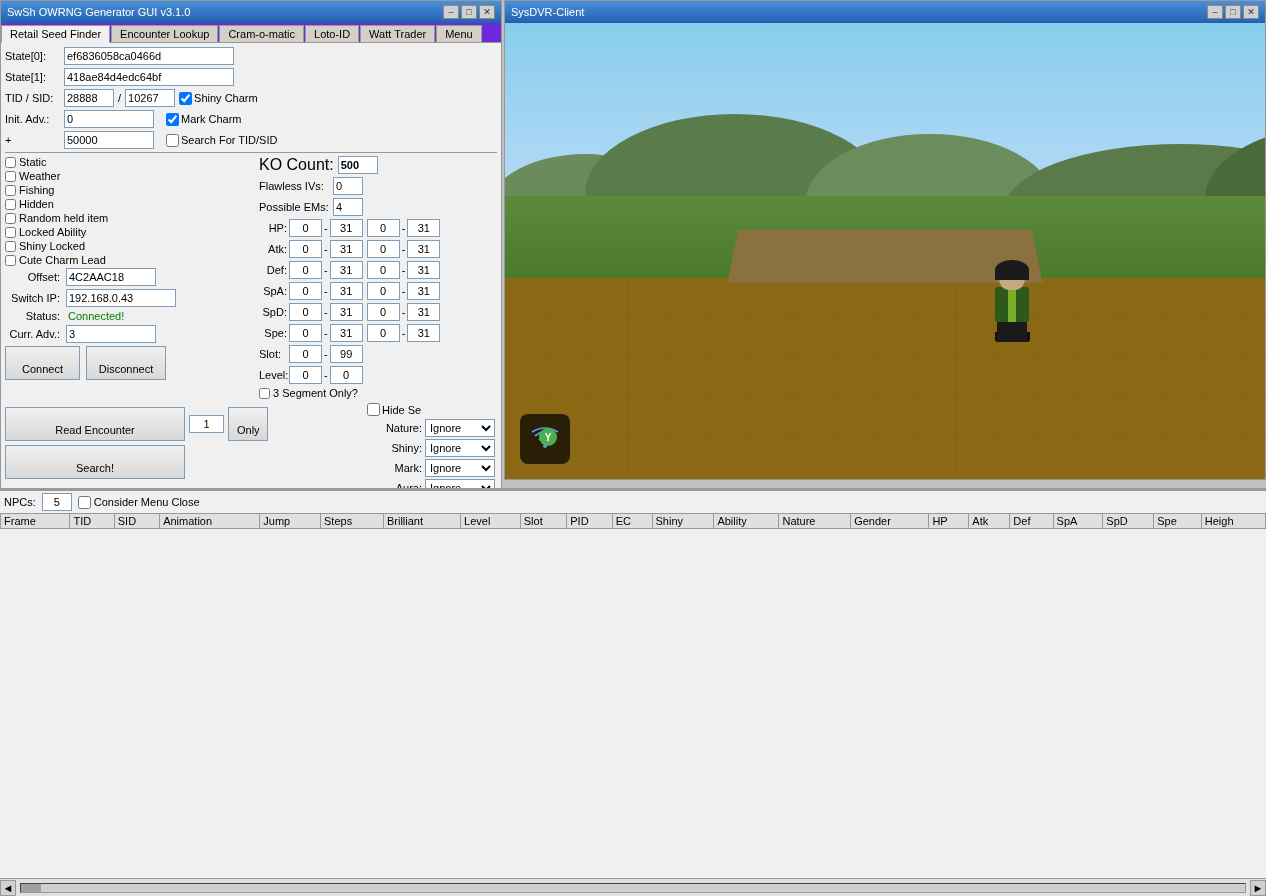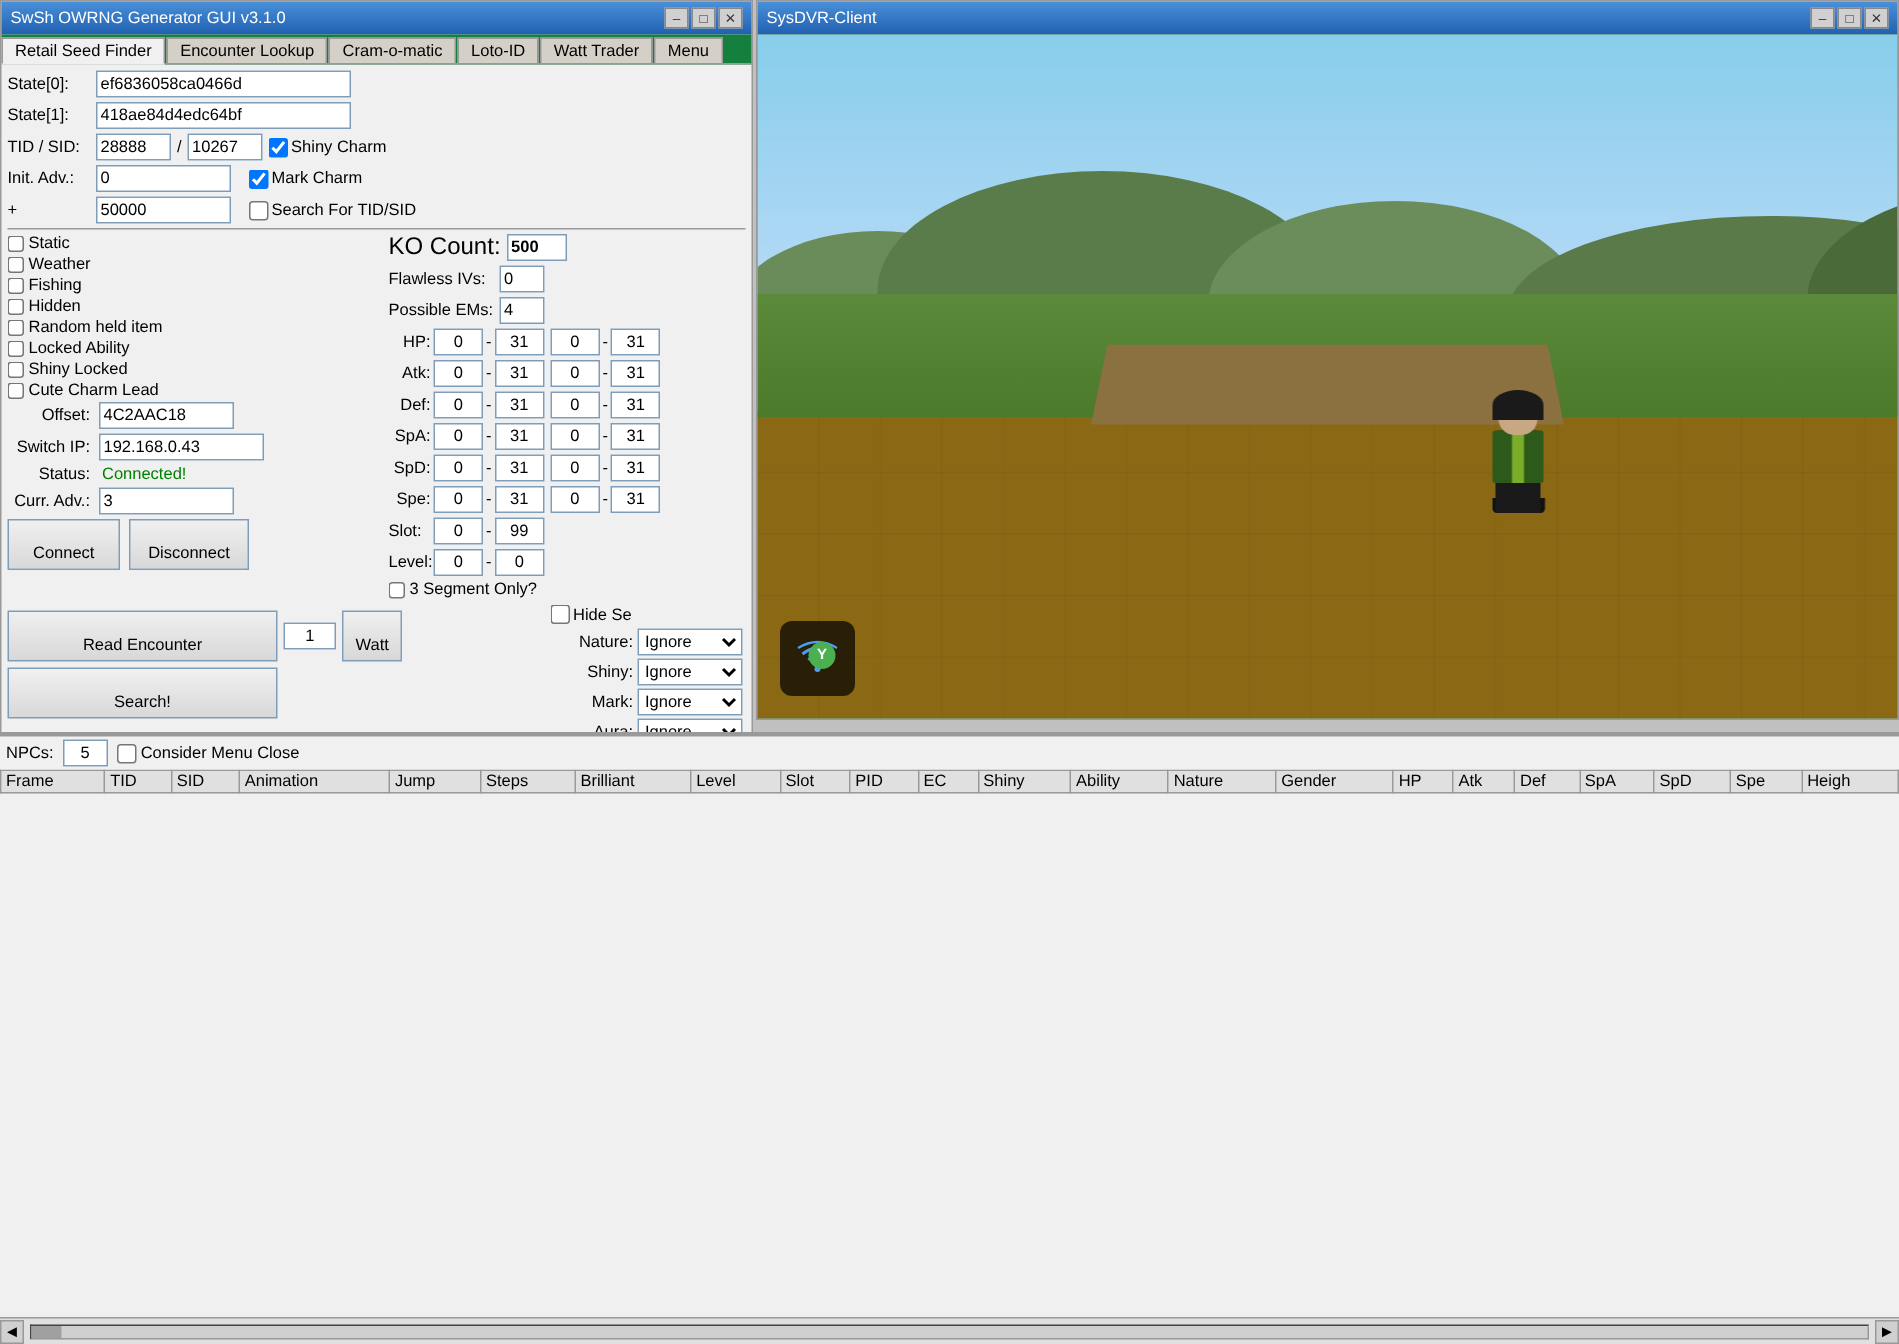--- a/index.html
+++ b/index.html
@@ -8,21 +8,21 @@
     .window { background: #f0f0f0; border: 1px solid #999; position: absolute; }
     .titlebar { background: linear-gradient(to bottom, #4a90d9, #2060b0); color: white; padding: 3px 6px; display: flex; align-items: center; justify-content: space-between; height: 22px; }
     .titlebar-title { font-size: 11px; display: flex; align-items: center; gap: 4px; }
     .titlebar-buttons { display: flex; gap: 2px; }
     .titlebar-btn { width: 16px; height: 14px; background: #d0d0d0; border: 1px solid #888; font-size: 9px; cursor: pointer; display: flex; align-items: center; justify-content: center; color: #333; }
     
     
     .main-window { left: 0; top: 0; width: 502px; height: 671px; }
     
     
-    .tab-bar { display: flex; background: #15803d; border-bottom: 1px solid #999; padding: 2px 0 0; gap: 1px; }
+    .tab-bar { display: flex; background: #6d28d9; border-bottom: 1px solid #999; padding: 2px 0 0; gap: 1px; }
     .tab { padding: 2px 8px; border: 1px solid #999; border-bottom: none; background: #d4d0c8; cursor: pointer; font-size: 11px; }
     .tab.active { background: #f0f0f0; border-bottom: 1px solid #f0f0f0; margin-bottom: -1px; }
     
     
     .form-row { display: flex; align-items: center; margin-bottom: 3px; gap: 4px; }
     .form-label { font-size: 11px; min-width: 55px; }
     .form-input { border: 1px solid #7f9db9; background: white; height: 18px; padding: 0 2px; font-size: 11px; }
     .form-input-wide { width: 170px; }
     
     
@@ -316,21 +316,21 @@
         </div>
       </div>
     </div>
 
     <div style="display:flex; gap:4px; margin-top:2px;">
       <div style="flex:1;">
 
         <div class="read-btn-row">
           <button class="btn" style="width:180px;">Read Encounter</button>
           <input type="text" class="form-input" style="width: 35px; text-align: center;" value="1">
-          <button class="btn" style="width:40px;">Watt</button>
+          <button class="btn" style="width:40px;">Only</button>
         </div>
 
         <div style="margin-top:2px;">
           <button class="btn" style="width:180px; height:24px;">Search!</button>
         </div>
       </div>
       <div style="width:130px;">
 
         <div class="form-row" style="gap:2px; justify-content:flex-start;">
           <input type="checkbox" style="">

